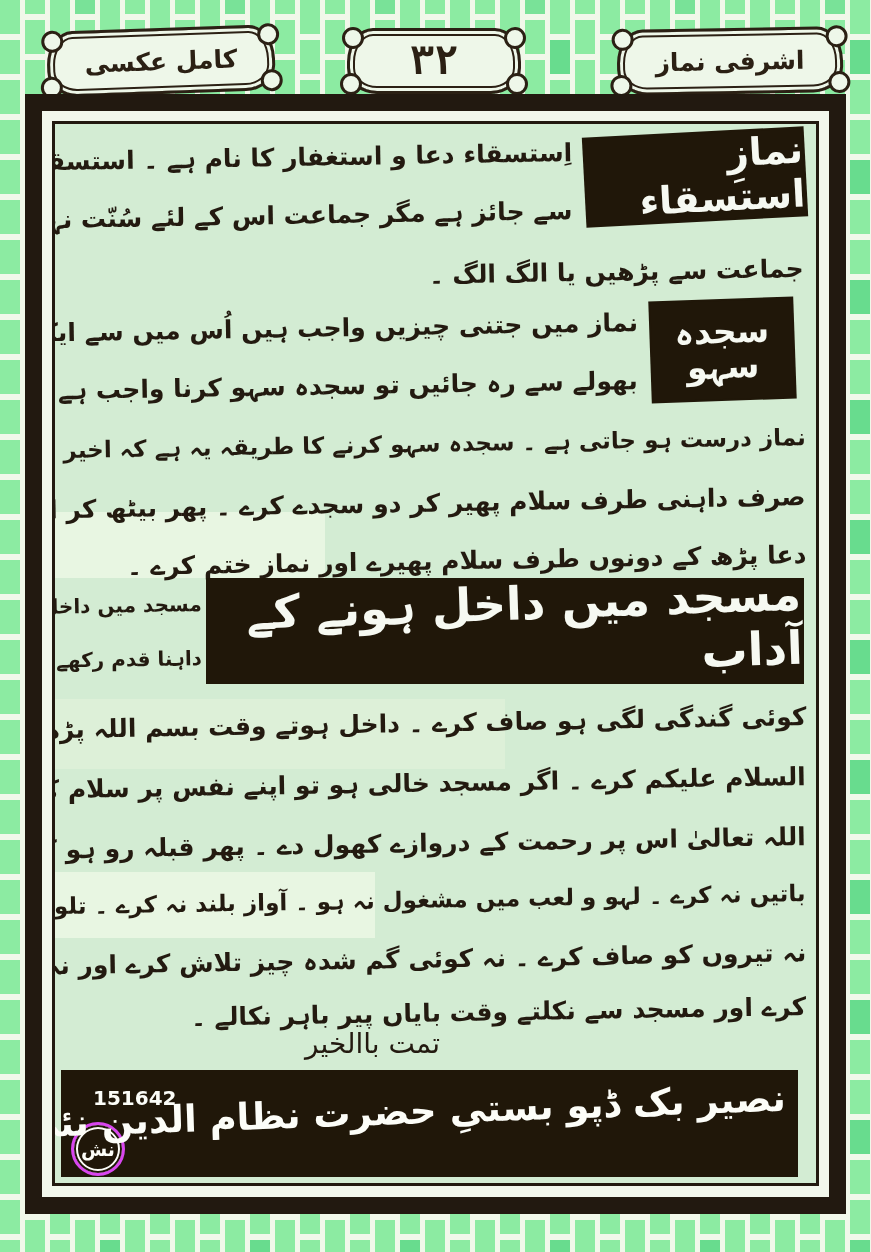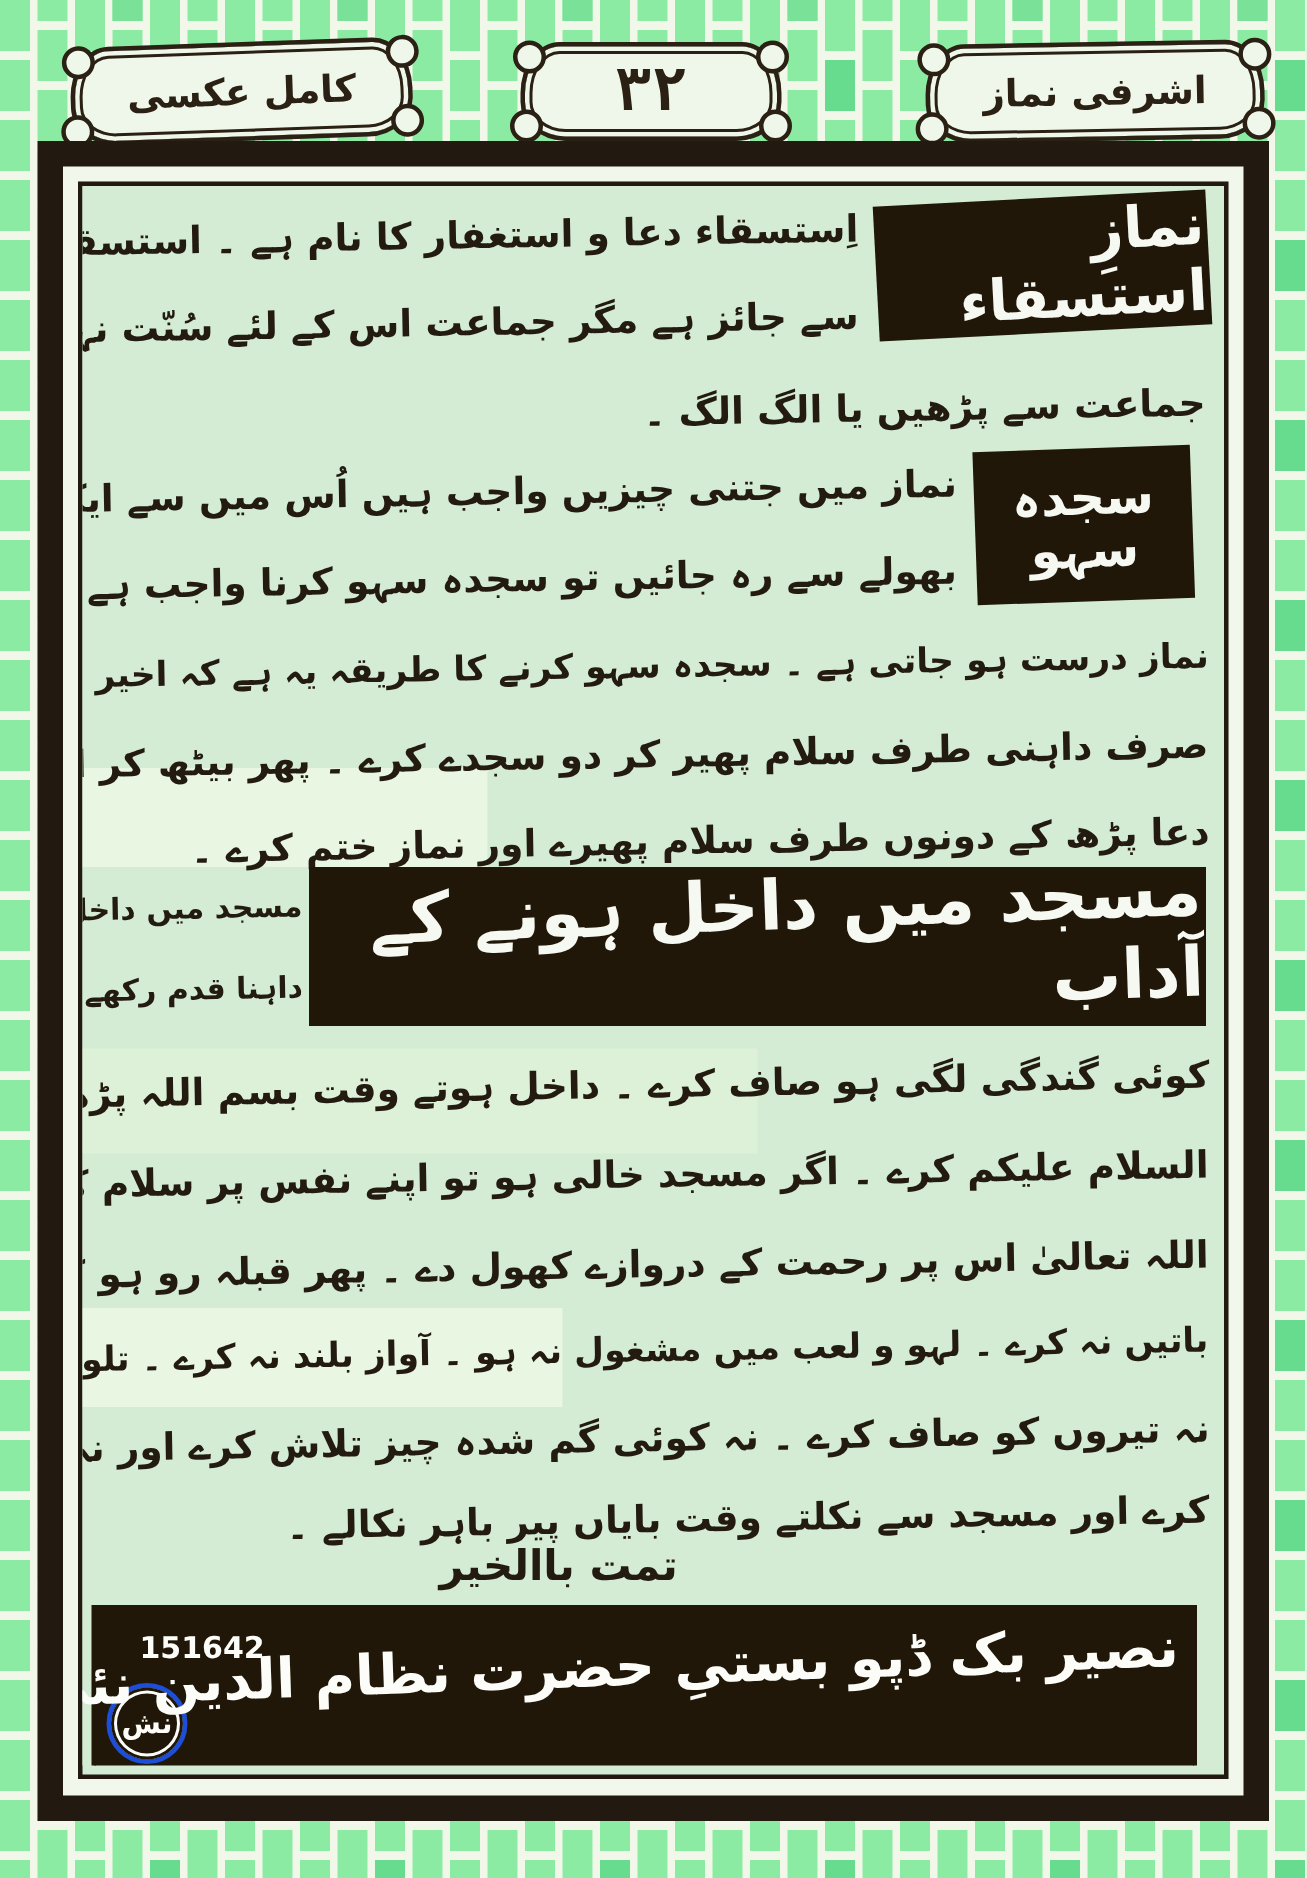--- a/index.html
+++ b/index.html
@@ -58,34 +58,34 @@
     display:flex;align-items:center;justify-content:center;
     box-shadow:0 0 0 2px #201709;
   }
   #box-istisqa{right:6px;top:10px;width:218px;height:86px;font-size:38px;font-weight:bold;transform:rotate(-3deg);}
   #box-sajda{right:17px;top:177px;width:141px;height:98px;flex-direction:column;font-size:33px;font-weight:bold;line-height:1.05;transform:rotate(-2deg);}
   #banner-masjid{right:8px;top:456px;width:594px;height:102px;font-size:46px;font-weight:bold;}
   #banner-masjid .t{transform:rotate(-2deg);}
 
   .closing{
     position:absolute;left:0;right:120px;top:903px;text-align:center;
-    font-size:28px;font-weight:bold;letter-spacing:0;
+    font-size:28px;font-weight:normal;letter-spacing:0;
   }
   .pub-banner{
     position:absolute;left:8px;right:14px;top:948px;height:112px;
     background:#201709;color:#fcfdf8;box-shadow:0 0 0 2px #201709;
   }
   .pub-name{
     position:absolute;right:10px;left:80px;top:16px;text-align:center;
     font-size:37px;font-weight:bold;white-space:nowrap;transform:rotate(-2deg);
   }
   .pub-code{position:absolute;left:30px;top:14px;font-size:20px;font-weight:bold;}
   .pub-logo{
     position:absolute;left:8px;bottom:8px;width:48px;height:48px;border-radius:50%;
-    border:3px solid #1d4ed8;box-shadow:inset 0 0 0 2px #201709, inset 0 0 0 4px #fcfdf8;
+    border:3px solid #d946ef;box-shadow:inset 0 0 0 2px #201709, inset 0 0 0 4px #fcfdf8;
     display:flex;align-items:center;justify-content:center;font-size:19px;font-weight:bold;
   }
 </style>
 </head>
 <body>
 
 <div class="orn" id="orn-left">
   <span class="curl tl"></span>
   <span class="curl bl"></span>
   <span class="curl tr"></span>

